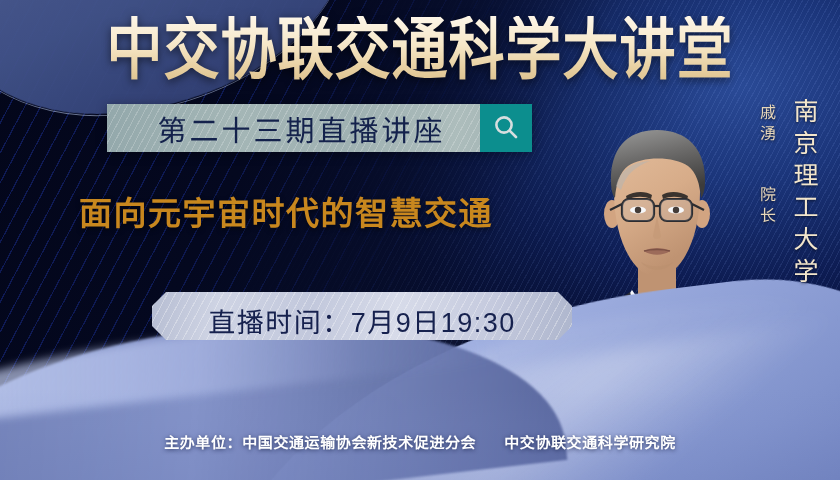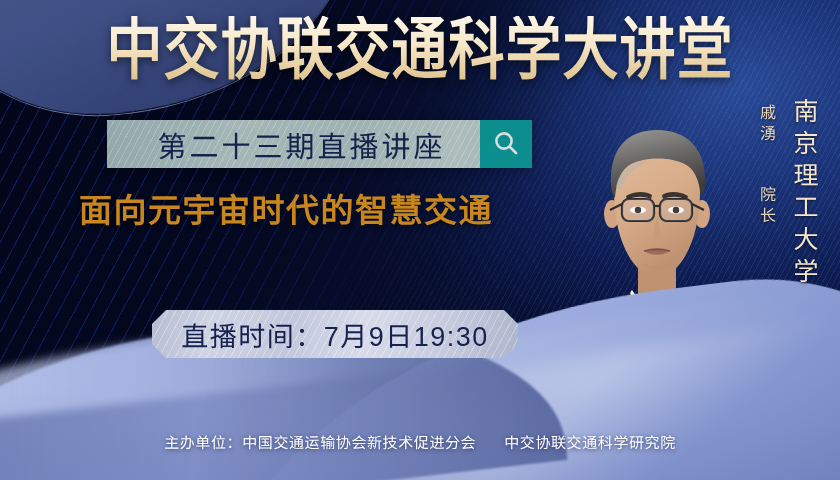--- a/index.html
+++ b/index.html
@@ -142,21 +142,21 @@
     -webkit-text-fill-color:transparent;
     text-shadow:none;
     filter:drop-shadow(0 2px 4px rgba(0,0,0,.55));
     transform:scaleY(1.22);
     transform-origin:top center;
     font-family:"Liberation Sans","DejaVu Sans",sans-serif;
   }
 
   
   .sub-bar{
-    position:absolute; left:107px; top:120px;
+    position:absolute; left:107px; top:104px;
     width:425px; height:48px;
     display:flex; align-items:stretch;
     background:linear-gradient(100deg,#93a8ab 0%,#a4b6b6 30%,#9fb1b2 58%,#adbdbc 82%,#9cafb0 100%);
     box-shadow:0 2px 10px rgba(0,0,0,.35);
     overflow:hidden;
   }
   .sub-bar::before{
     content:""; position:absolute; inset:0;
     background:repeating-linear-gradient(118deg, rgba(255,255,255,.20) 0 1px, rgba(0,0,0,0) 1px 6px);
     pointer-events:none;
@@ -183,30 +183,30 @@
   .headline{
     position:absolute; left:28px; top:192px;
     width:516px;
     text-align:center;
     font-size:33px;
     font-weight:700;
     line-height:1.34;
     color:#c8871e;
     letter-spacing:1.5px;
     text-shadow:0 2px 5px rgba(0,0,0,.5);
-    font-family:Liberation Mono, monospace;
+    font-family:Liberation Serif, serif;
   }
 
   
   .time-plate{
-    position:absolute; left:152px; top:310px;
-    width:366px; height:48px;
+    position:absolute; left:152px; top:292px;
+    width:420px; height:48px;
     background:linear-gradient(100deg,#b6bdd2 0%,#cfd4e4 16%,#c2c8dc 38%,#d7dbe9 58%,#c5cade 80%,#aeb6cd 100%);
     clip-path:polygon(14px 0, calc(100% - 14px) 0, 100% 14px, 100% calc(100% - 14px), calc(100% - 14px) 100%, 14px 100%, 0 calc(100% - 14px), 0 14px);
-    display:flex; align-items:center; justify-content:center;
+    display:flex; align-items:flex-end; justify-content:center;
     box-shadow:0 3px 14px rgba(0,0,0,.42);
     overflow:hidden;
   }
   .time-plate::before{
     content:""; position:absolute; inset:0;
     background:repeating-linear-gradient(118deg, rgba(255,255,255,.30) 0 1px, rgba(0,0,0,0) 1px 7px);
   }
   .time-plate-text{
     position:relative; z-index:1;
     font-size:27px; font-weight:400;
@@ -251,21 +251,21 @@
     letter-spacing:5px;
     color:#e7d7ba;
     font-weight:400;
   }
 
   
   .footer{
     position:absolute; left:0; right:0; bottom:28px;
     text-align:center;
     font-size:15px;
-    font-weight:400;
+    font-weight:700;
     color:#ffffff;
     letter-spacing:0.6px;
     text-shadow:0 1px 4px rgba(20,30,70,.75);
     font-family:"Liberation Sans","DejaVu Sans",sans-serif;
     margin-top:8px;
   }
   .footer-sep{ display:inline-block; width:28px; }
 </style>
 </head>
 <body>

